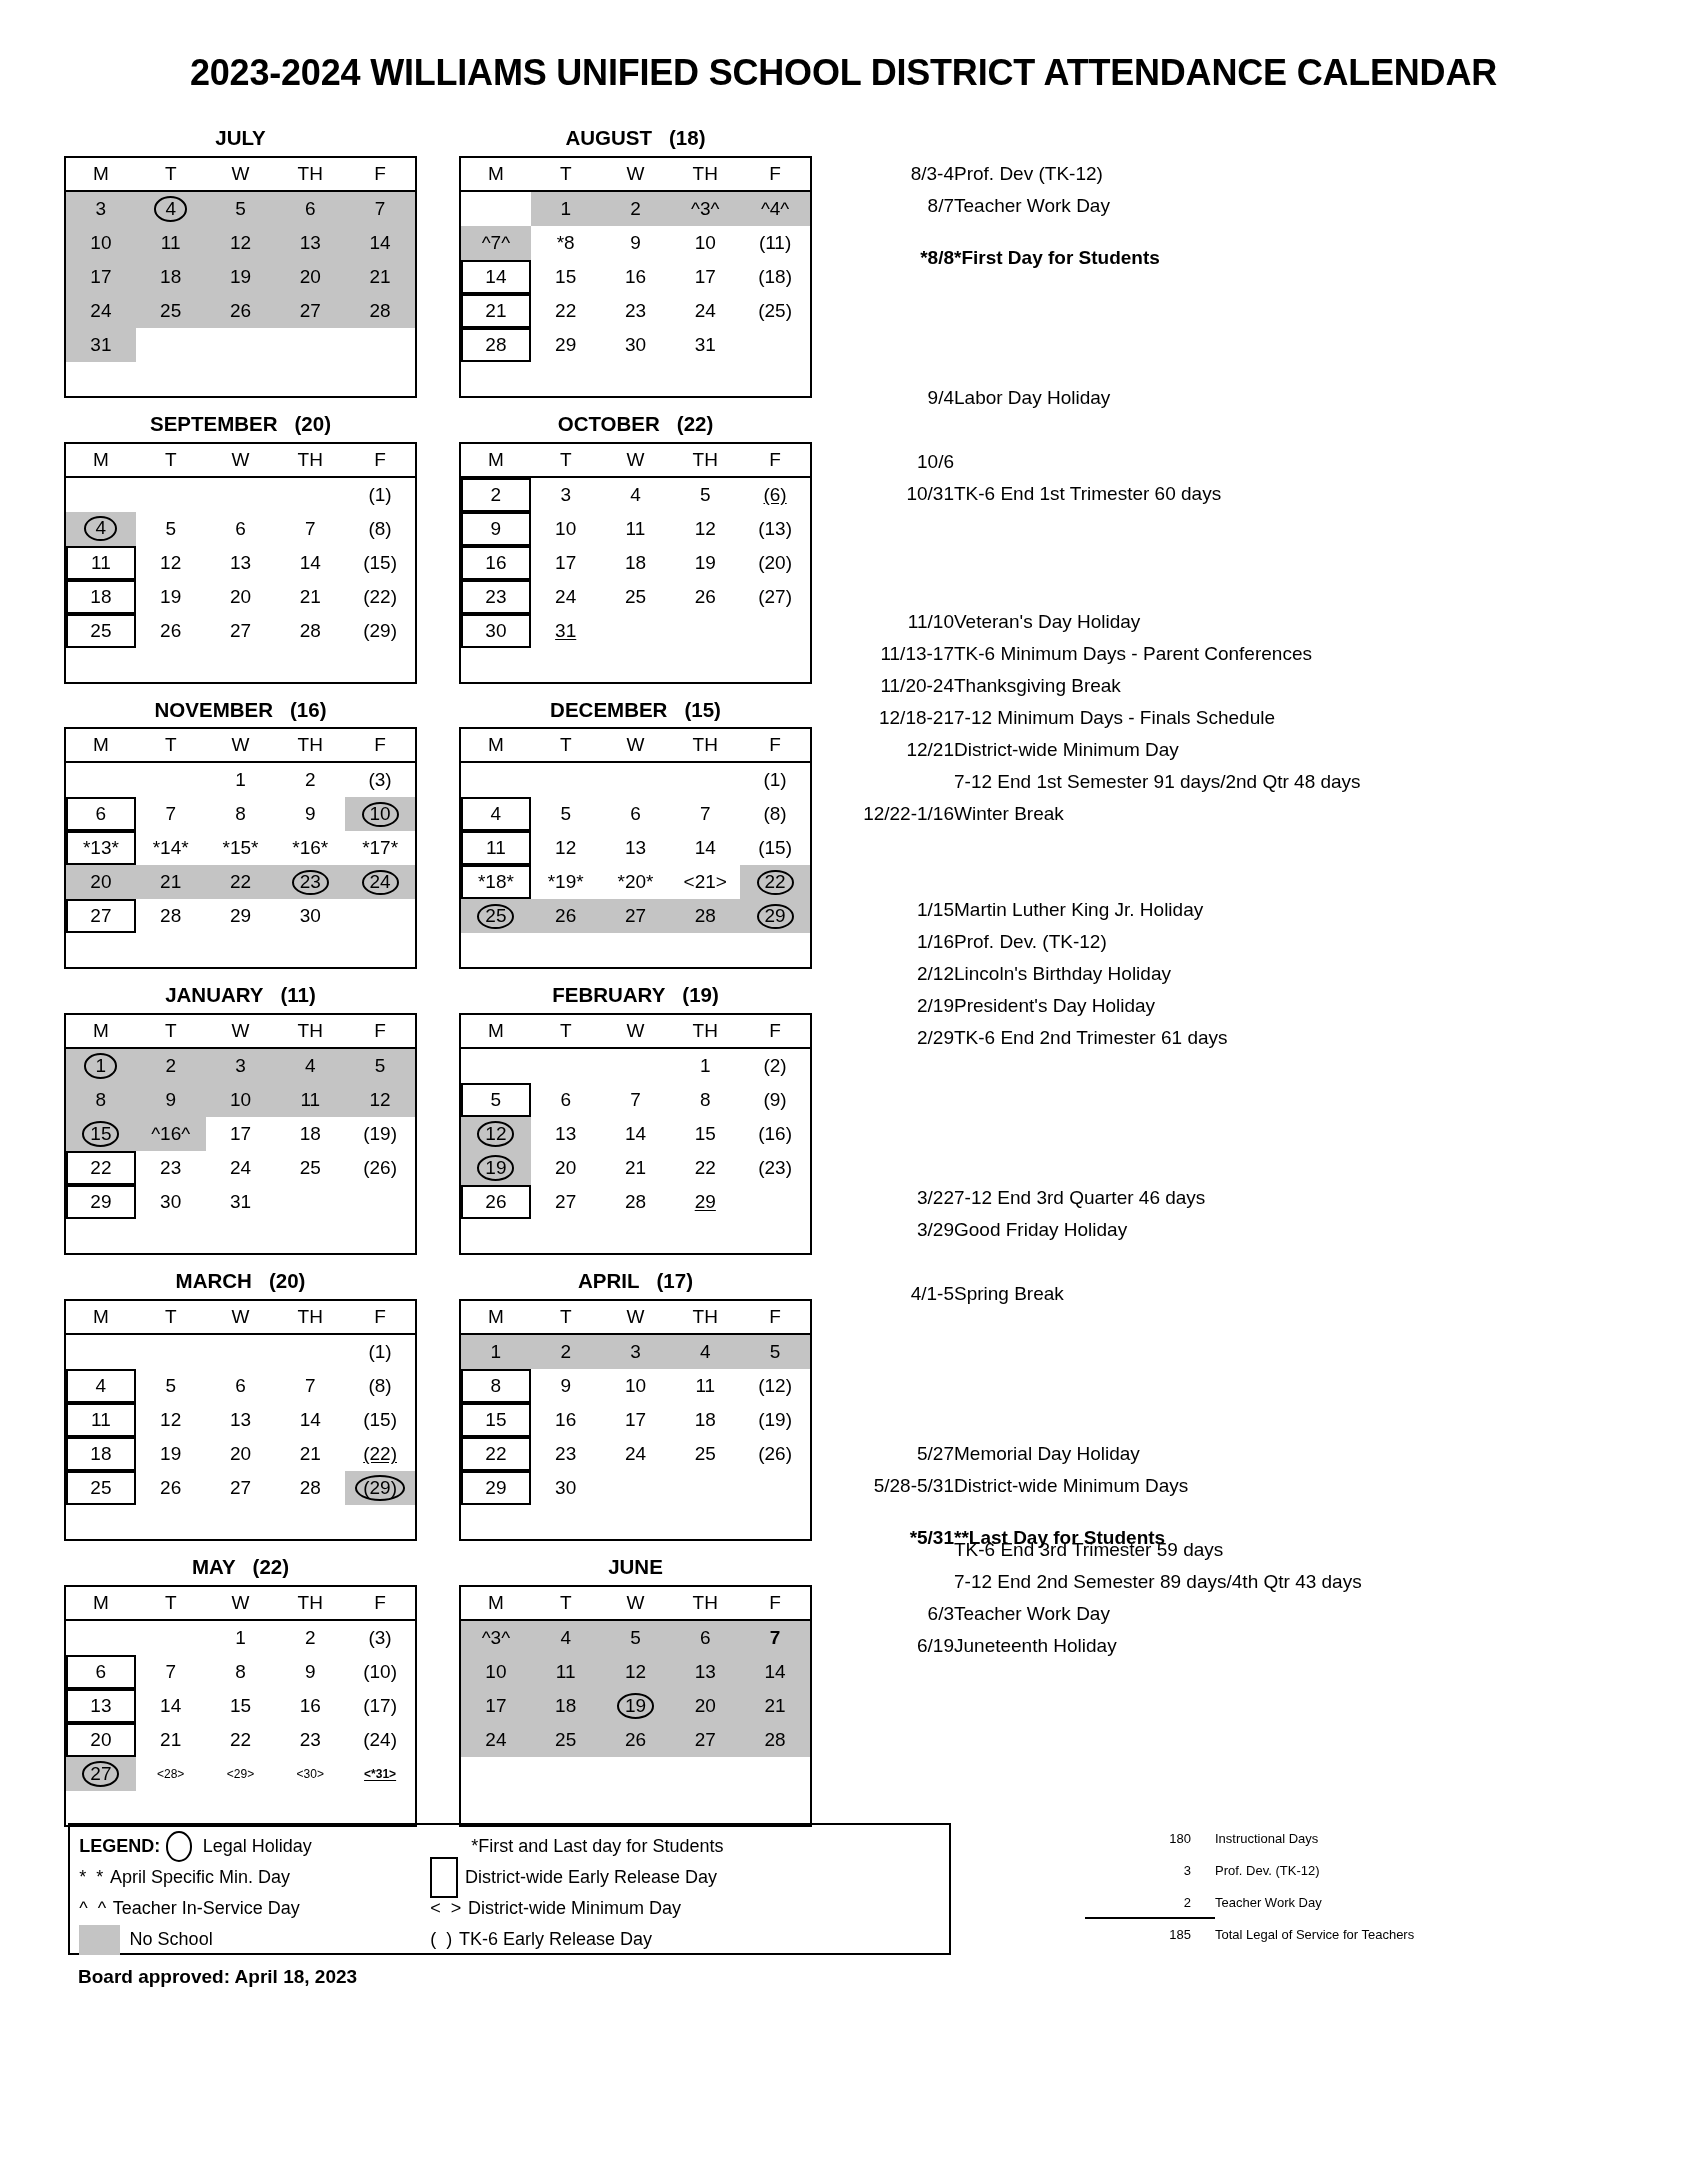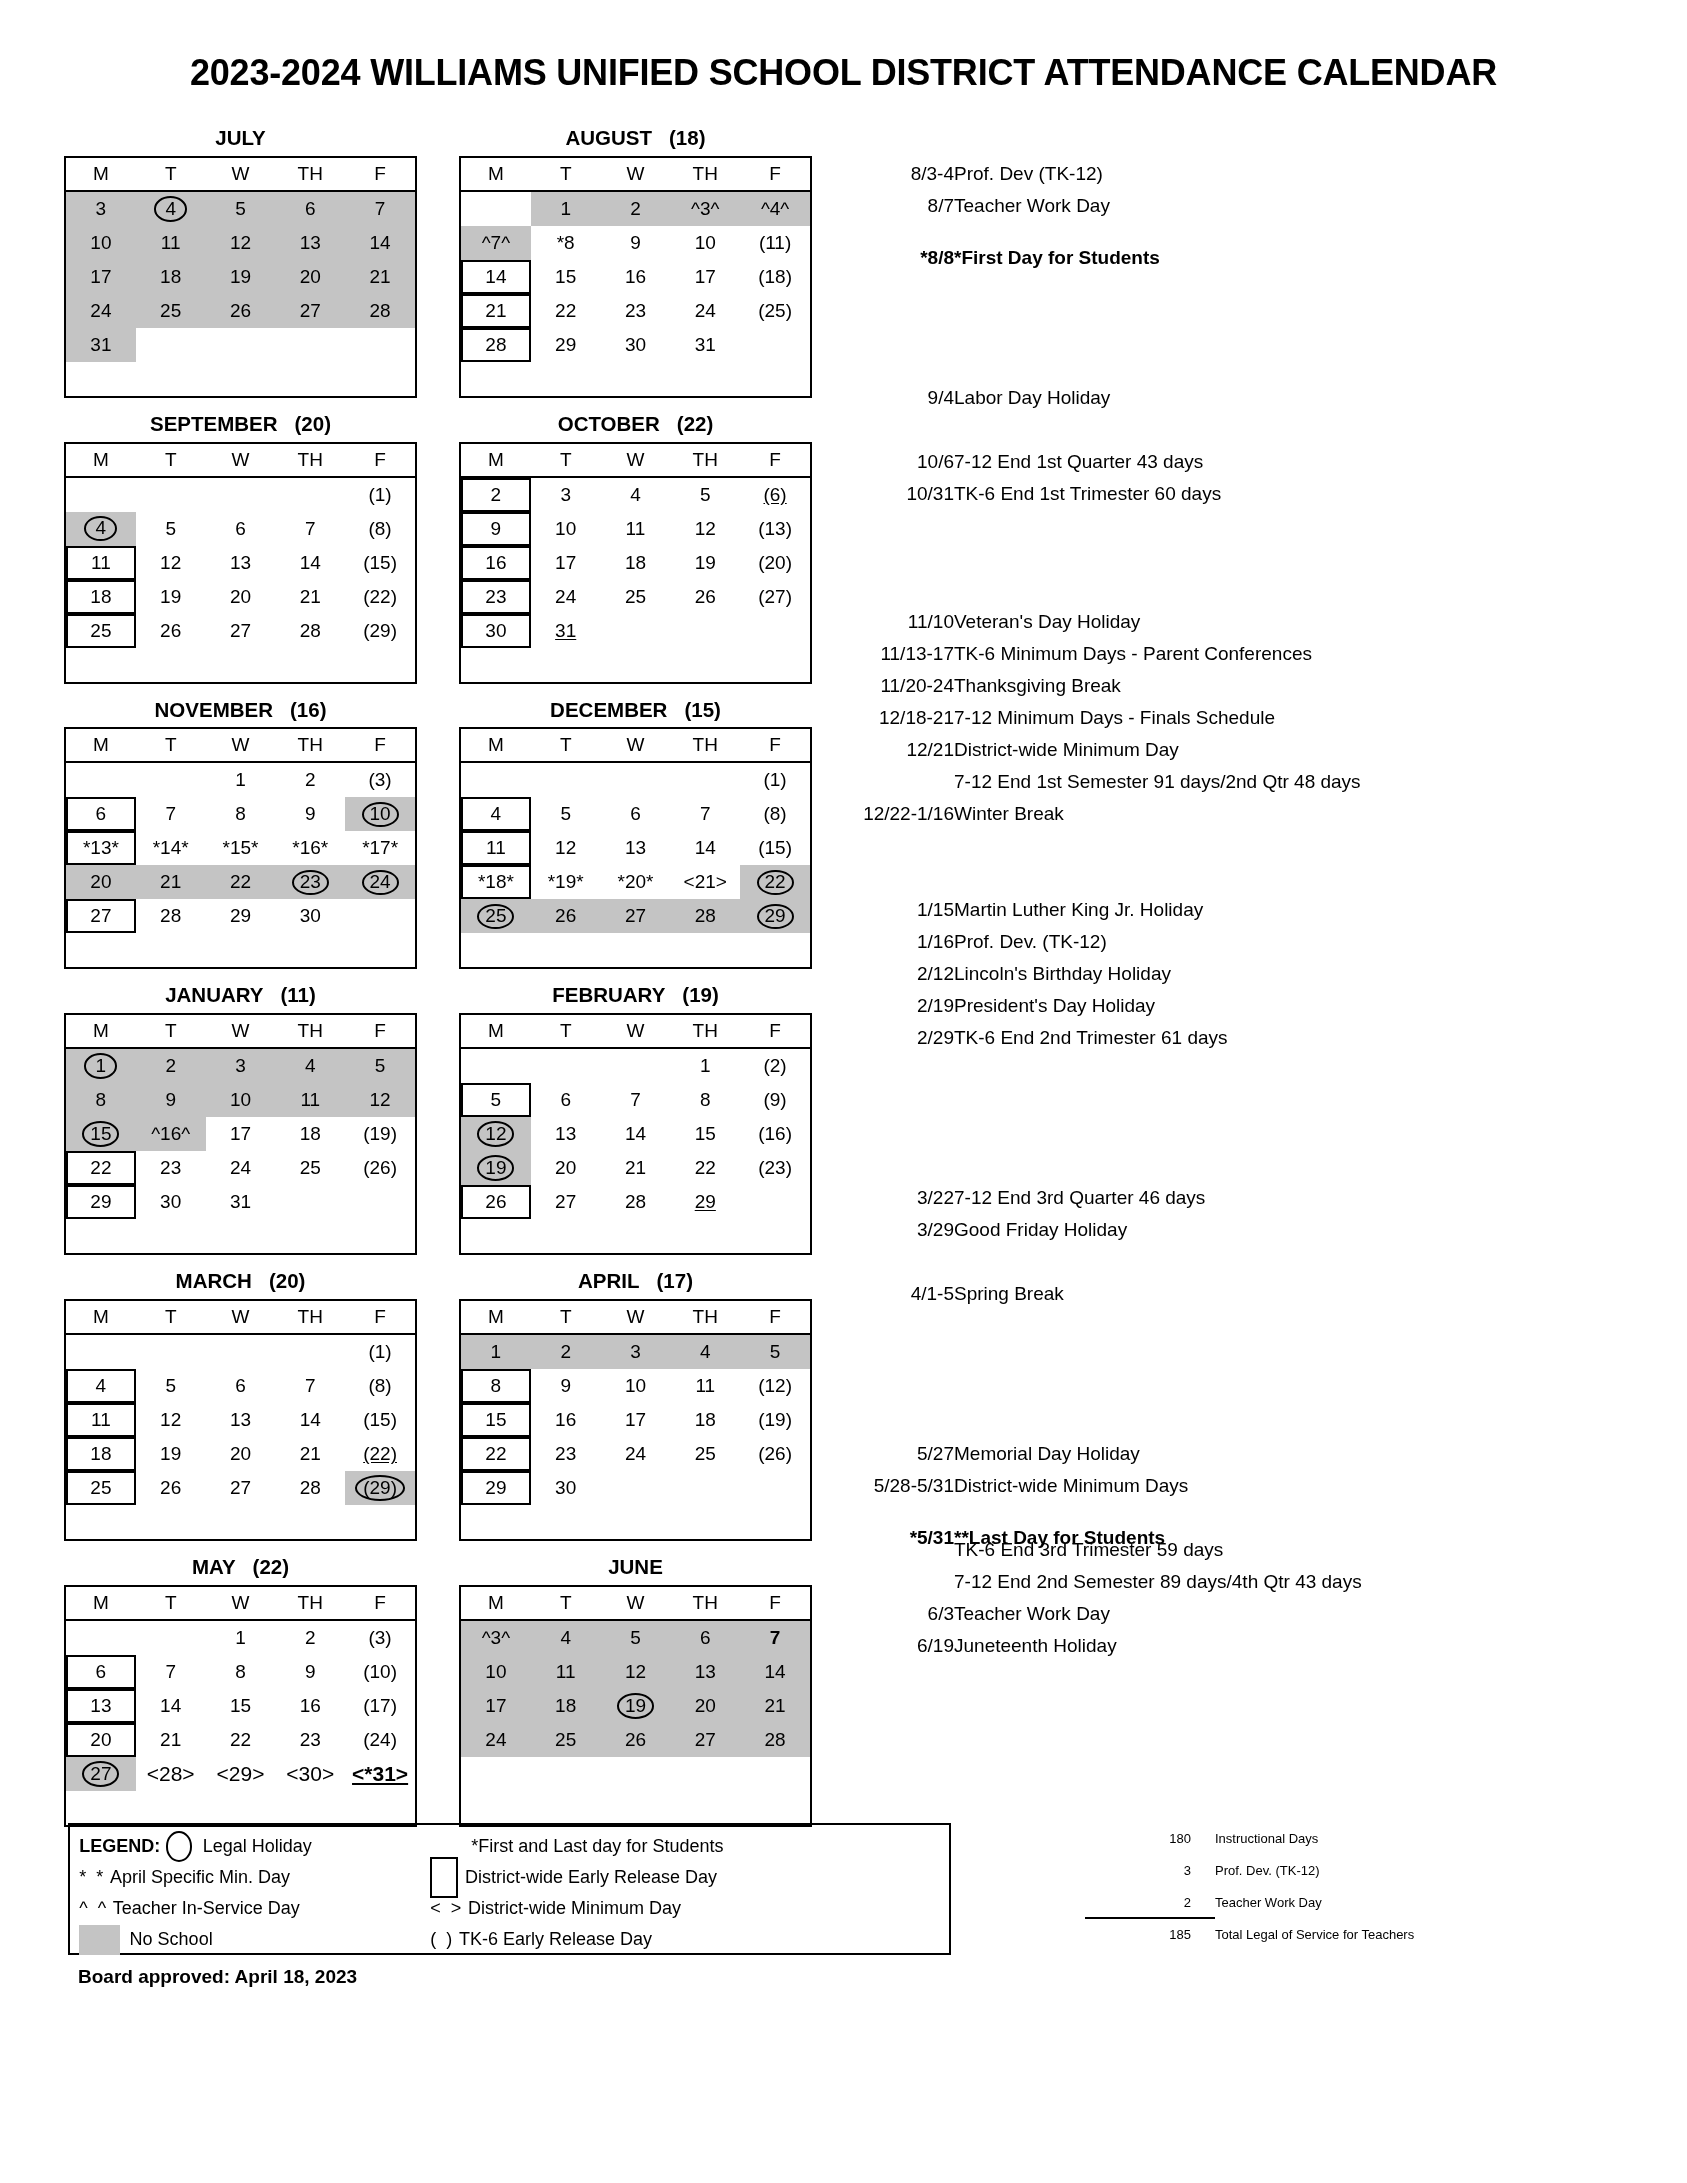--- a/index.html
+++ b/index.html
@@ -61,21 +61,21 @@
   .circ {
     display:inline-block;
     border:2px solid #000;
     border-radius:50%;
     padding:0.7px 6px 2px 6px;
     line-height:1;
     min-width:17px;
   }
   .ul { text-decoration:underline; text-underline-offset:2px; }
   .bold { font-weight:bold; }
-  .sm { font-size:21px; }
+  .sm { font-size:12px; }
 
   
   .notes { position:absolute; left:822px; top:126px; width:840px; }
   .note-row { display:flex; font-size:19px; line-height:32px; height:32px; }
   .note-date { width:132px; flex:0 0 132px;text-align:right; }
   .note-txt { flex:1 1 auto; }
   .note-row.b .note-date, .note-row.b .note-txt { font-weight:bold;margin-top:20px; }
   .note-spacer { height:32px; }
 
   
@@ -2094,21 +2094,20 @@
       <div class="note-spacer"></div>
       <div class="note-spacer"></div>
       <div class="note-spacer"></div>
       <div class="note-row">
         <div class="note-date">9/4</div>
         <div class="note-txt">Labor Day Holiday</div>
       </div>
       <div class="note-spacer"></div>
       <div class="note-row">
         <div class="note-date">10/6</div>
-        <div class="note-txt">7-12 End 1st Quarter 43 days</div>
       </div>
       <div class="note-row">
         <div class="note-date">10/31</div>
         <div class="note-txt">TK-6 End 1st Trimester 60 days</div>
       </div>
       <div class="note-spacer"></div>
       <div class="note-spacer"></div>
       <div class="note-spacer"></div>
       <div class="note-row">
         <div class="note-date">11/10</div>

